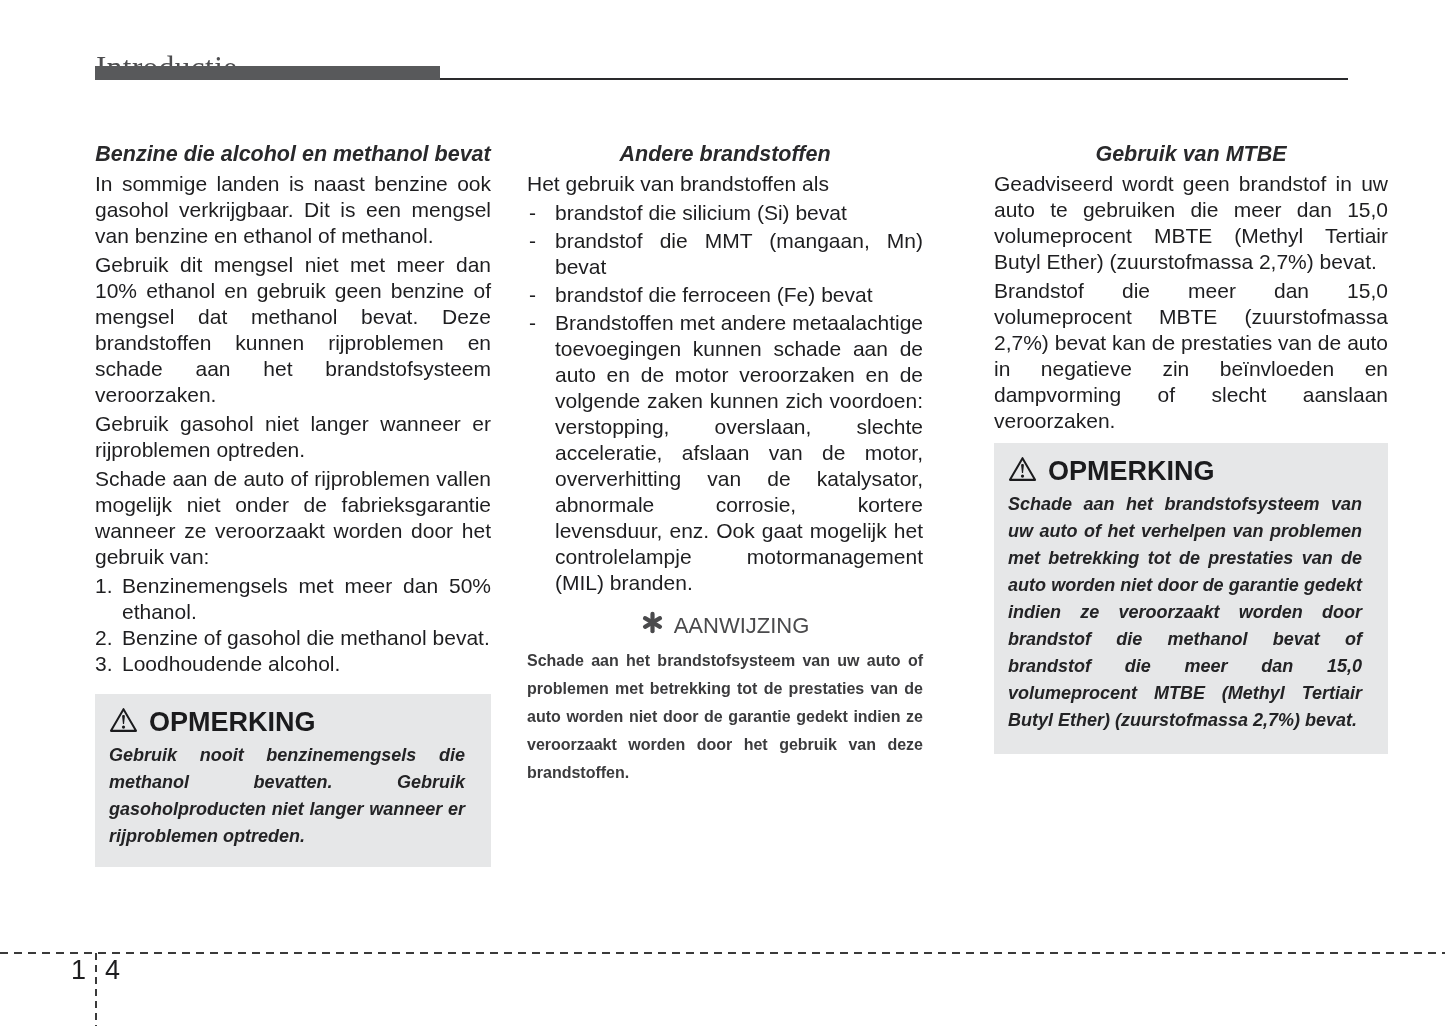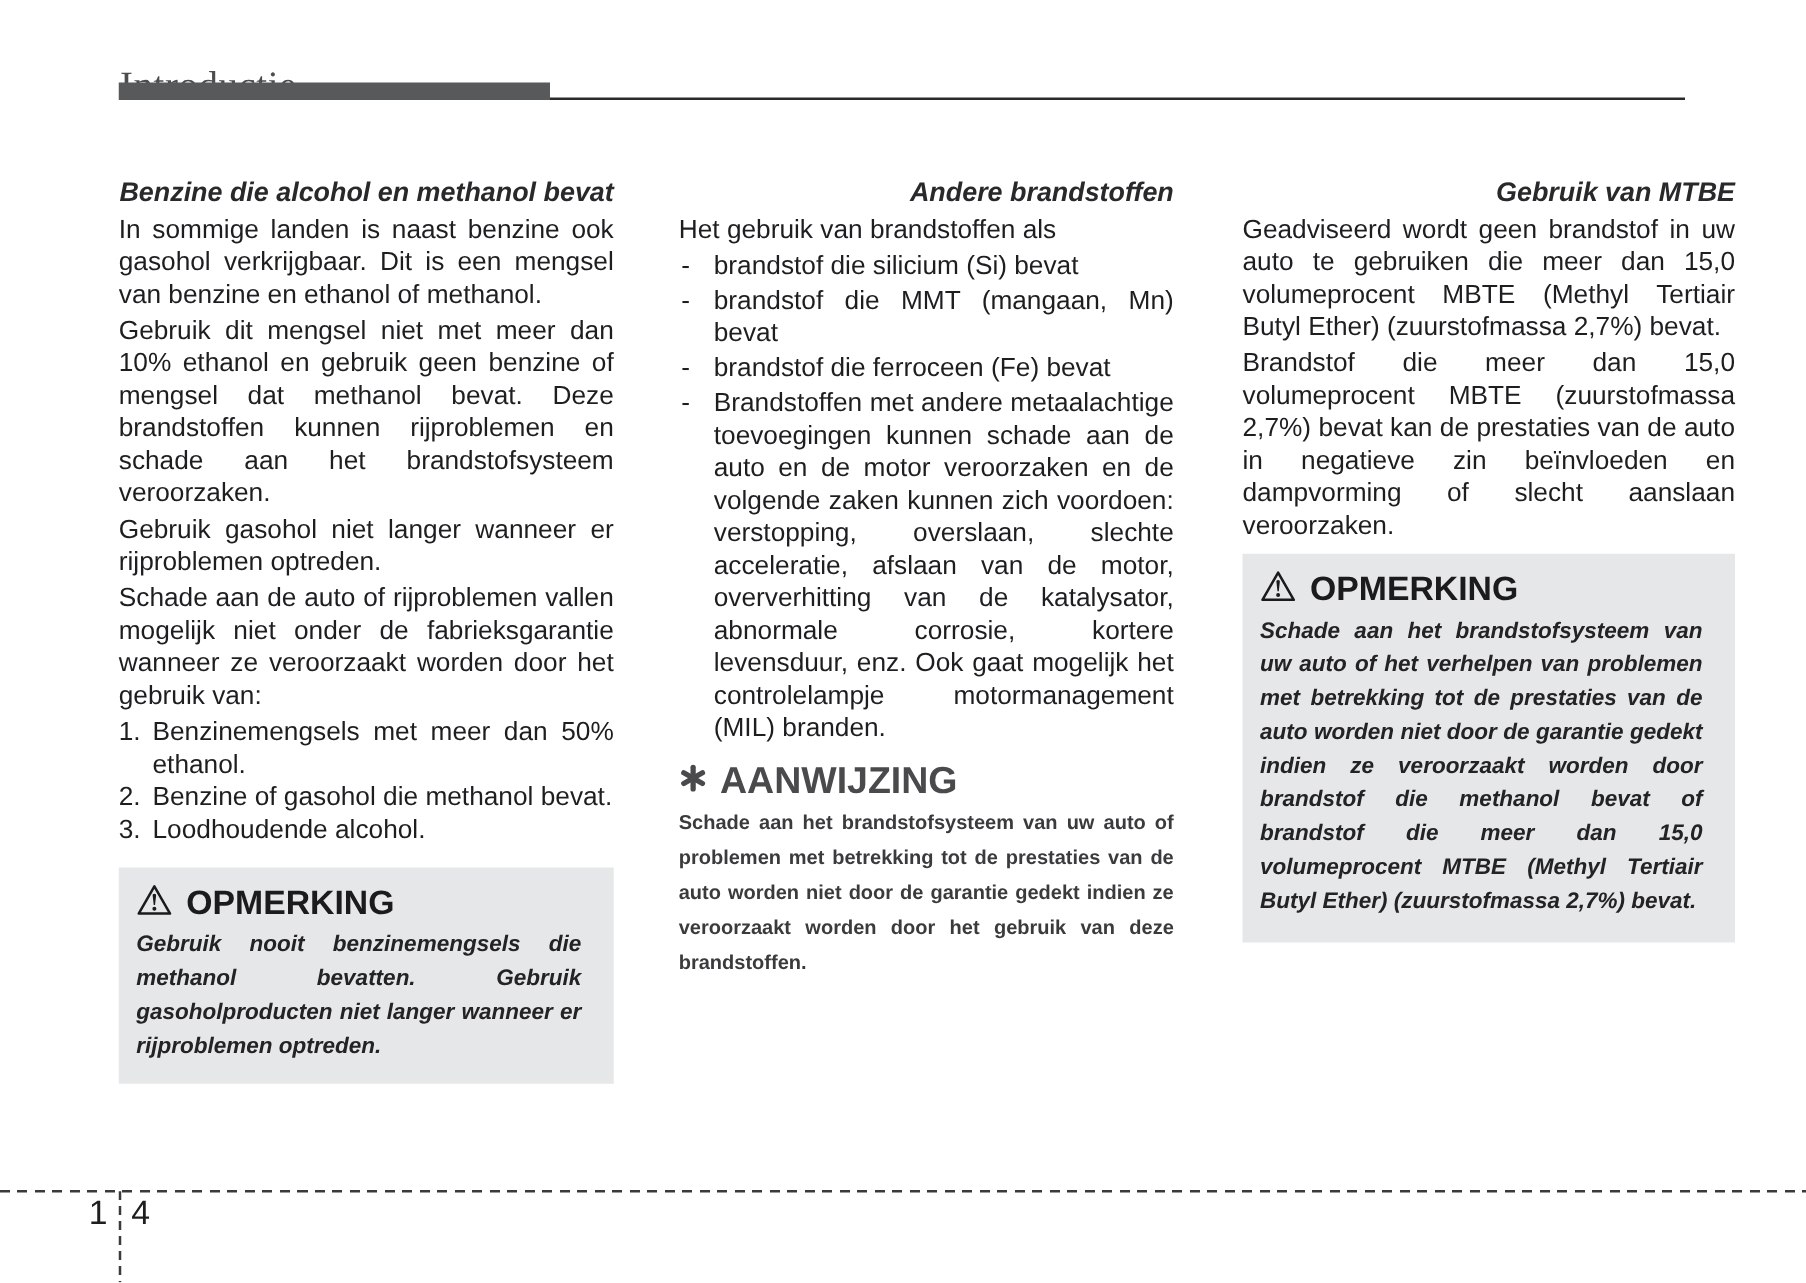--- a/index.html
+++ b/index.html
@@ -11,47 +11,47 @@
   .doc-title {
     position:absolute; left:96px; top:50px;
     font-family:"Liberation Serif", serif; font-size:31px; font-weight:400;
     color:#4d4d4f; letter-spacing:0.5px;
   }
   .title-bar { position:absolute; left:95px; top:66px; width:345px; height:14px; background:#58595b; }
   .title-rule { position:absolute; left:440px; top:78px; width:908px; height:2px; background:#2a2a2c; }
 
   .col { position:absolute; top:142px; font-size:21px; line-height:26px; text-align:justify; }
   .col-1 { left:95px;  width:396px; }
-  .col-2 { left:543px; width:396px; }
+  .col-2 { left:527px; width:396px; }
   .col-3 { left:957px; width:394px;margin-left:37px; }
 
   .subhead {
     font-size:21.5px; font-weight:bold; font-style:italic; line-height:25px;
-    margin-bottom:4px; text-align:right; color:#29292b;
+    margin-bottom:4px; text-align:center; color:#29292b;
   }
   .body-p { margin-bottom:3px; }
   .num-item  { position:relative; padding-left:27px; }
   .num-item .marker { position:absolute; left:0; }
   .dash-item { position:relative; padding-left:28px; margin-bottom:2px; }
   .dash-item .marker { position:absolute; left:2px; }
 
   .note-box { background:#e6e7e8; padding:13px 26px 17px 14px; margin-top:17px; }
   .col-3 .note-box { margin-top:9px; padding-bottom:20px; }
   .note-title {
     display:flex; align-items:center; gap:11px; text-align:left;
     font-size:27px; font-weight:bold; color:#1b1b1d; margin-bottom:5px;
   }
   .note-body {
     font-weight:bold; font-style:italic; font-size:18px; line-height:27px; color:#232325;
   }
   .warn-icon { display:inline-block; flex:0 0 auto; }
 
   .notice-title {
     display:flex; align-items:center; gap:10px; text-align:left;
-    font-size:30px; font-weight:bold; color:#4a4a4c; margin:15px 0 7px 0;
+    font-size:22px; font-weight:normal; color:#4a4a4c; margin:15px 0 7px 0;justify-content:center;
   }
   .notice-body {
     font-family:Liberation Sans, sans-serif; font-weight:bold;
     font-size:16px; line-height:28px; color:#3b3b3d;
   }
   .asterisk-icon { display:inline-block; flex:0 0 auto; }
 
   .footer-hline {
     position:absolute; left:0; top:952px; width:1445px; height:2px;
     background:repeating-linear-gradient(to right, #3a3a3a 0 8px, transparent 8px 14px);

